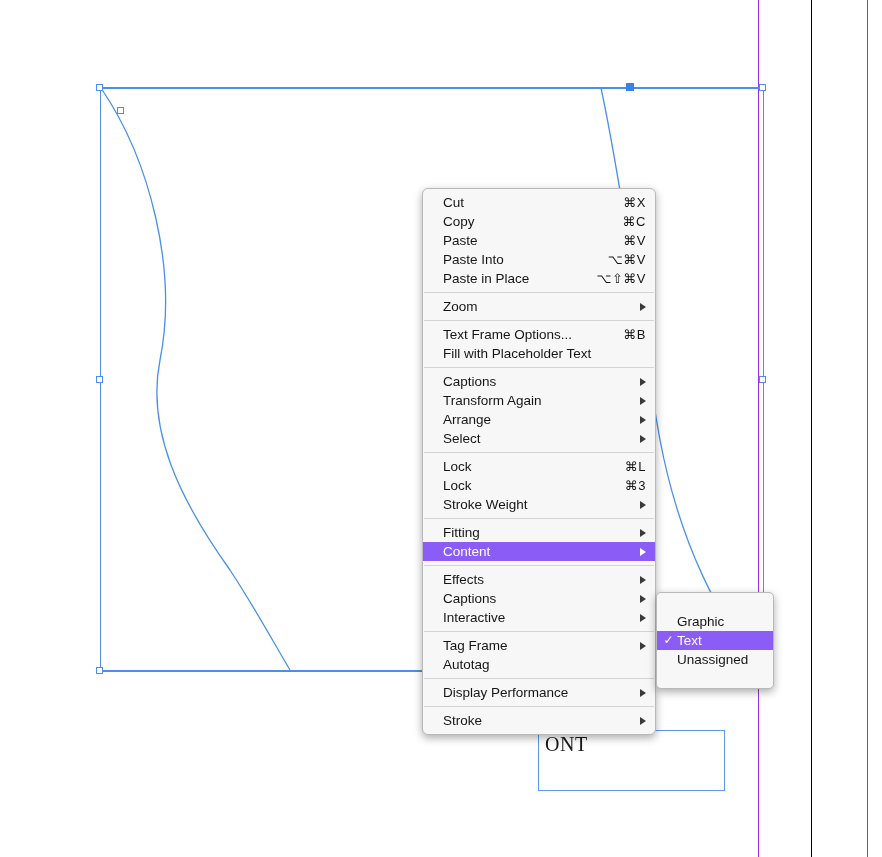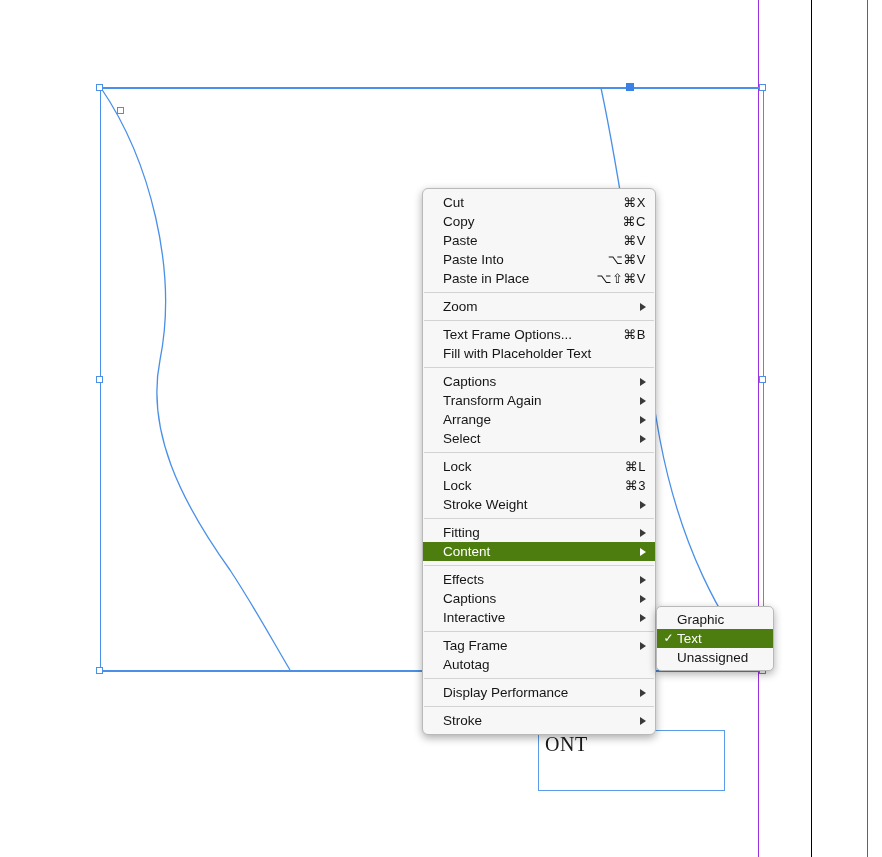--- a/index.html
+++ b/index.html
@@ -103,23 +103,23 @@
     color: #151515;
     user-select: none;
   }
   #context-menu {
     left: 422px;
     top: 188px;
     width: 234px;
   }
   #submenu {
     left: 656px;
-    top: 606px;
+    top: 592px;
     width: 118px;
-    padding: 3px 0;
+    padding: 19px 0;
     border-radius: 5px;
   }
 
   .menu-item {
     position: relative;
     display: flex;
     align-items: center;
     height: 19px;
     padding: 0 9px 0 20px;
     white-space: nowrap;
@@ -137,21 +137,21 @@
   }
   .menu-item .arrow {
     flex: 0 0 auto;
     width: 0; height: 0;
     border-left: 6px solid #3a3a3a;
     border-top: 4.5px solid transparent;
     border-bottom: 4.5px solid transparent;
     margin-left: 8px;
   }
   .menu-item.highlighted {
-    background: #4d7c0f;
+    background: #8b5cf6;
     color: #ffffff;
   }
   .menu-item.highlighted .arrow { border-left-color: #ffffff; }
 
   .menu-sep {
     height: 1px;
     background: #d3d3d3;
     margin: 4px 1px;
   }
 

